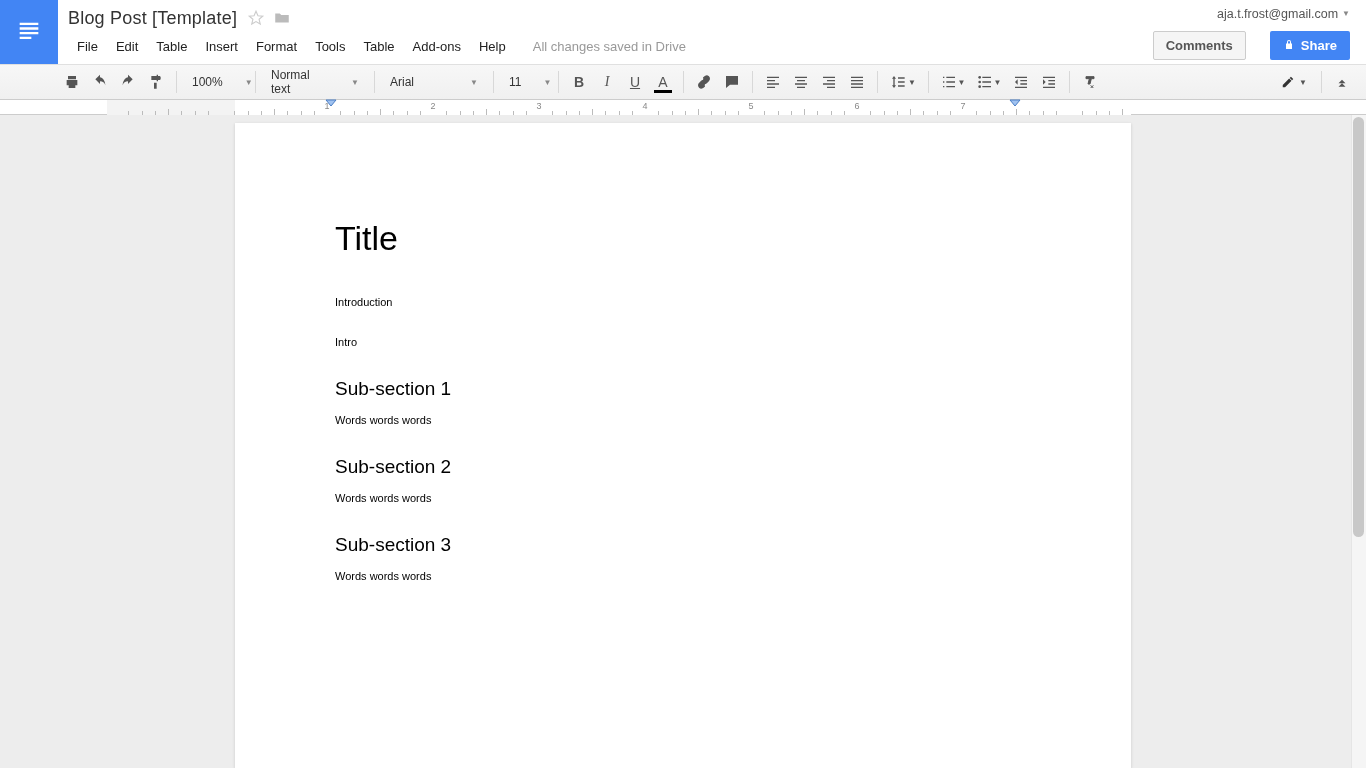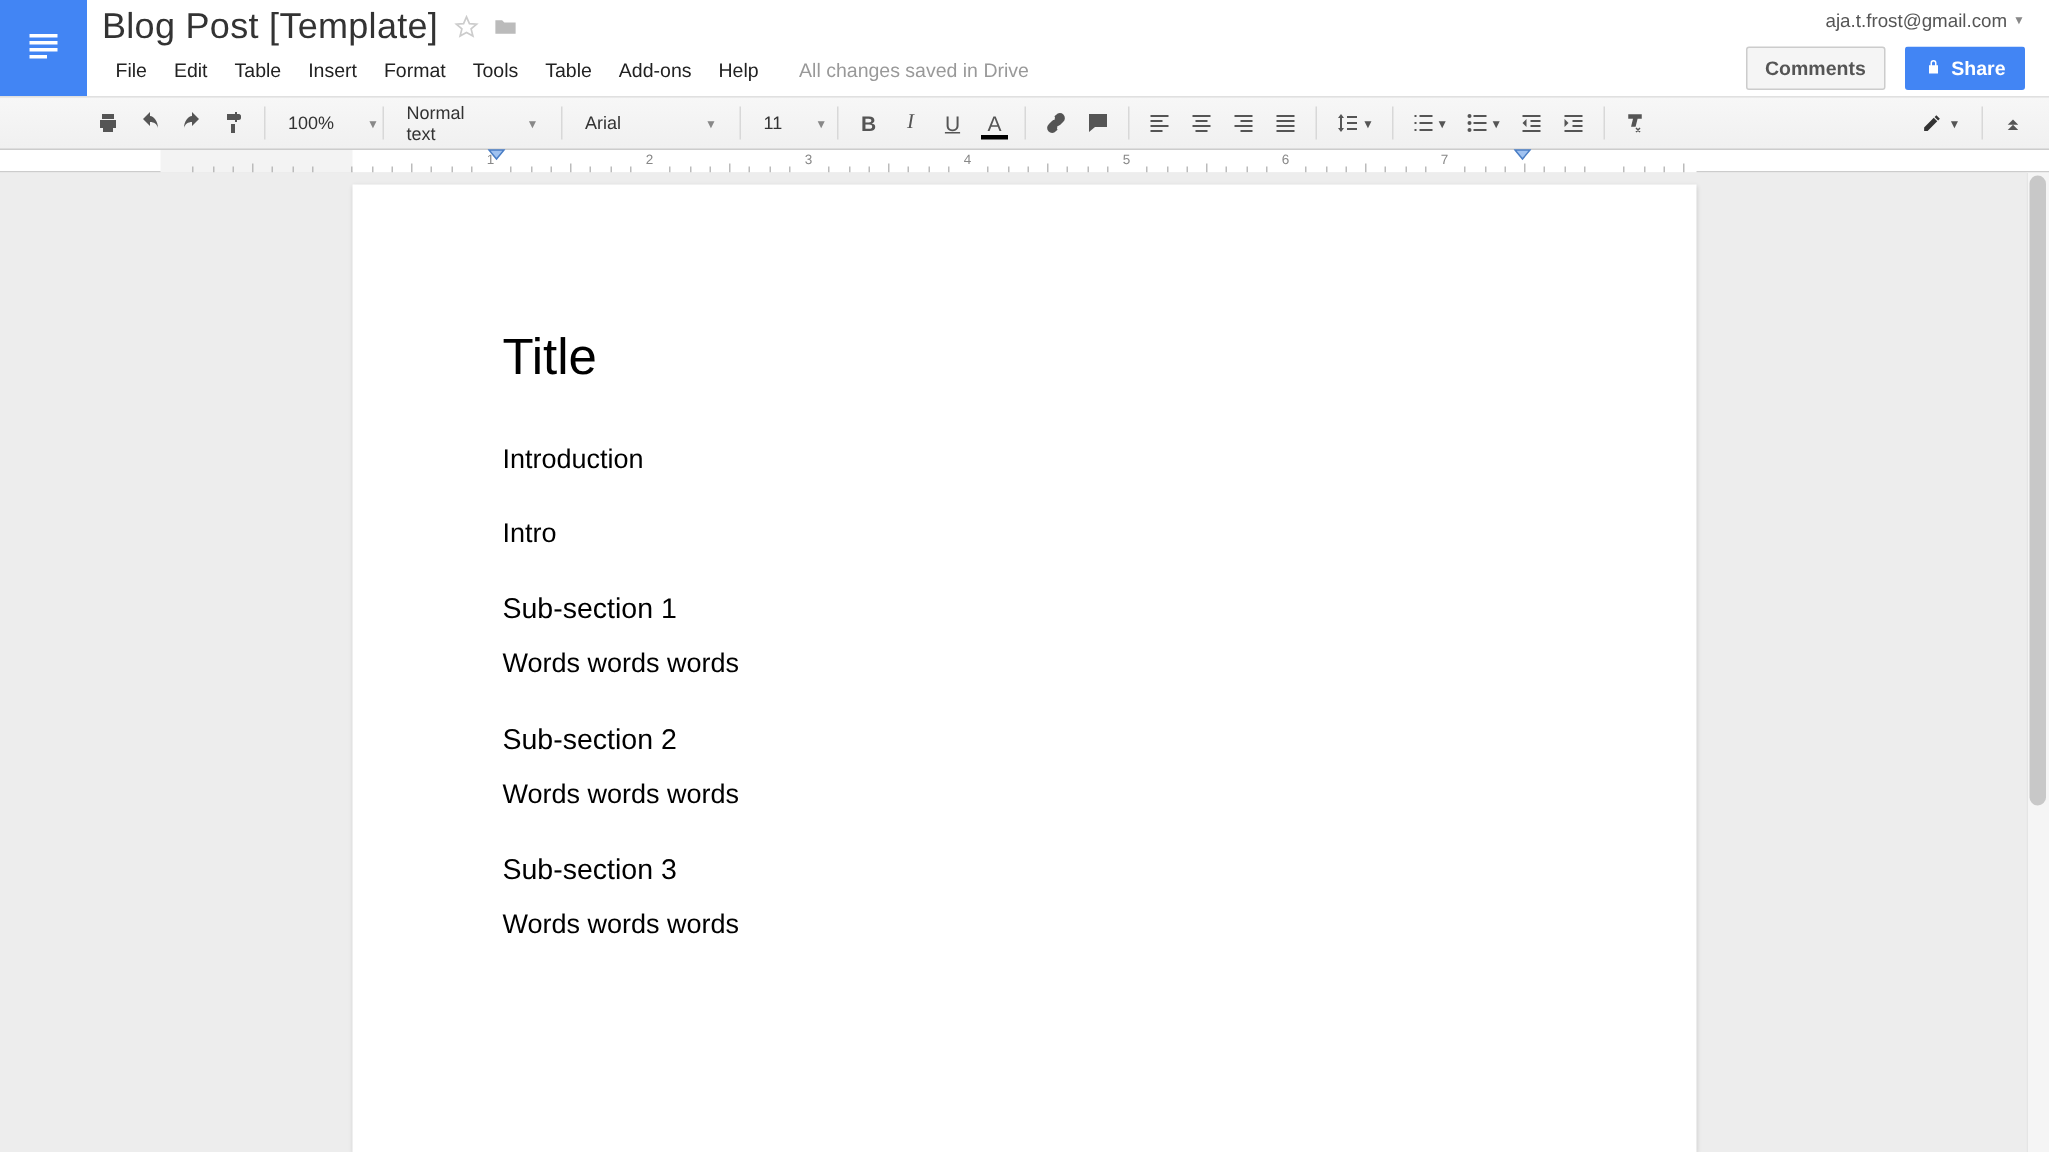--- a/index.html
+++ b/index.html
@@ -4,29 +4,29 @@
 <style>
 * { box-sizing: border-box; margin: 0; padding: 0; }
 body { font-family: Arial, sans-serif; background: #ededed; overflow: hidden; width: 1366px; height: 768px; }
 
 
 .header { background: #fff; display: flex; height: 64px; }
 .logo-box { width: 58px; height: 64px; background: #4285f4; display: flex; align-items: center; justify-content: center; }
 .logo-box svg { width: 28px; height: 28px; }
 .header-main { flex: 1; padding: 4px 10px 0 10px; }
 .title-row { display: flex; align-items: center; height: 28px; }
-.doc-title { font-size: 24px; color: #333; letter-spacing: 0.2px; }
+.doc-title { font-size: 18px; color: #333; letter-spacing: 0.2px; }
 .star-icon { margin-left: 10px; color: #ccc; font-size: 18px; }
 .folder-icon { margin-left: 8px; color: #bbb; }
 .menu-row { display: flex; align-items: center; height: 28px; gap: 0; }
 .menu-item { font-size: 13px; color: #222; padding: 4px 9px; cursor: pointer; }
 .save-status { font-size: 13px; color: #999; margin-left: 18px; }
 .header-right { display: flex; align-items: center; padding-right: 16px; gap: 10px; flex-direction: column; justify-content: center; align-items: flex-end; }
 .account-row { display: flex; align-items: center; gap: 4px; font-size: 12.5px; color: #555; padding-top: 2px; justify-content: center; }
-.buttons-row { display: flex; gap: 13px; padding-left: 32px; }
+.buttons-row { display: flex; gap: 24px; padding-left: 32px; }
 .btn { height: 29px; border-radius: 2px; font-size: 13px; font-weight: bold; padding: 0 12px; display: flex; align-items: center; cursor: pointer; border: 1px solid transparent; }
 .btn-comments { background: #f5f5f5; color: #555; border: 1px solid #ccc; }
 .btn-share { background: #4285f4; color: #fff; gap: 6px; }
 .btn-share svg { width: 12px; height: 12px; fill: #fff; }
 
 
 .toolbar { background: linear-gradient(#f7f7f7, #f0f0f0); border-top: 1px solid #e0e0e0; border-bottom: 1px solid #ccc; height: 36px; display: flex; align-items: center; padding: 0 10px 0 58px; }
 .t-group { display: flex; align-items: center; height: 36px; }
 .t-sep { width: 1px; height: 22px; background: #d8d8d8; margin: 0 6px; }
 .t-btn { width: 28px; height: 26px; display: flex; align-items: center; justify-content: center; cursor: pointer; color: #555; border-radius: 2px; }
@@ -43,21 +43,21 @@
 .ruler-left-dim { position: absolute; left: -128px; width: 128px; height: 15px; background: #f3f3f3; }
 .ruler-tick { position: absolute; bottom: 0; width: 1px; background: #aaa; }
 .ruler-num { position: absolute; top: 1px; transform: translateX(-50%); }
 .ruler-indent { position: absolute; top: -1px; }
 .ruler-indent svg { display: block; }
 
 
 .canvas { position: relative; background: #ededed; height: calc(768px - 64px - 36px - 15px); overflow: auto; display: flex; justify-content: center; }
 .page { width: 896px; background: #fff; box-shadow: 0 1px 3px rgba(0,0,0,0.15); margin-top: 8px; padding: 96px 100px 40px 100px; }
 .doc-h1 { font-size: 34px; font-weight: 400; color: #000; margin-bottom: 38px; font-family: Arial; }
-.doc-body { font-size: 18px; color: #000; margin-bottom: 28px; font-family: Arial; }
+.doc-body { font-size: 11px; color: #000; margin-bottom: 28px; font-family: Arial; }
 .doc-h2 { font-size: 24px; font-weight: 400; color: #000; margin-bottom: 16px; font-family: Arial; }
 .doc-h3 { font-size: 19px; font-weight: 400; color: #000; margin-bottom: 14px; font-family: Arial; }
 .doc-block { margin-bottom: 30px; }
 .doc-block .doc-body { margin-bottom: 0; }
 
 .scroll-track { position: absolute; right: 0; top: 0; width: 15px; height: 100%; background: #f5f5f5; border-left: 1px solid #e5e5e5; }
 .scroll-thumb { position: absolute; right: 2px; top: 2px; width: 11px; height: 420px; background: #c8c8c8; border-radius: 6px; }
 
 svg { display: block; }
 </style>

